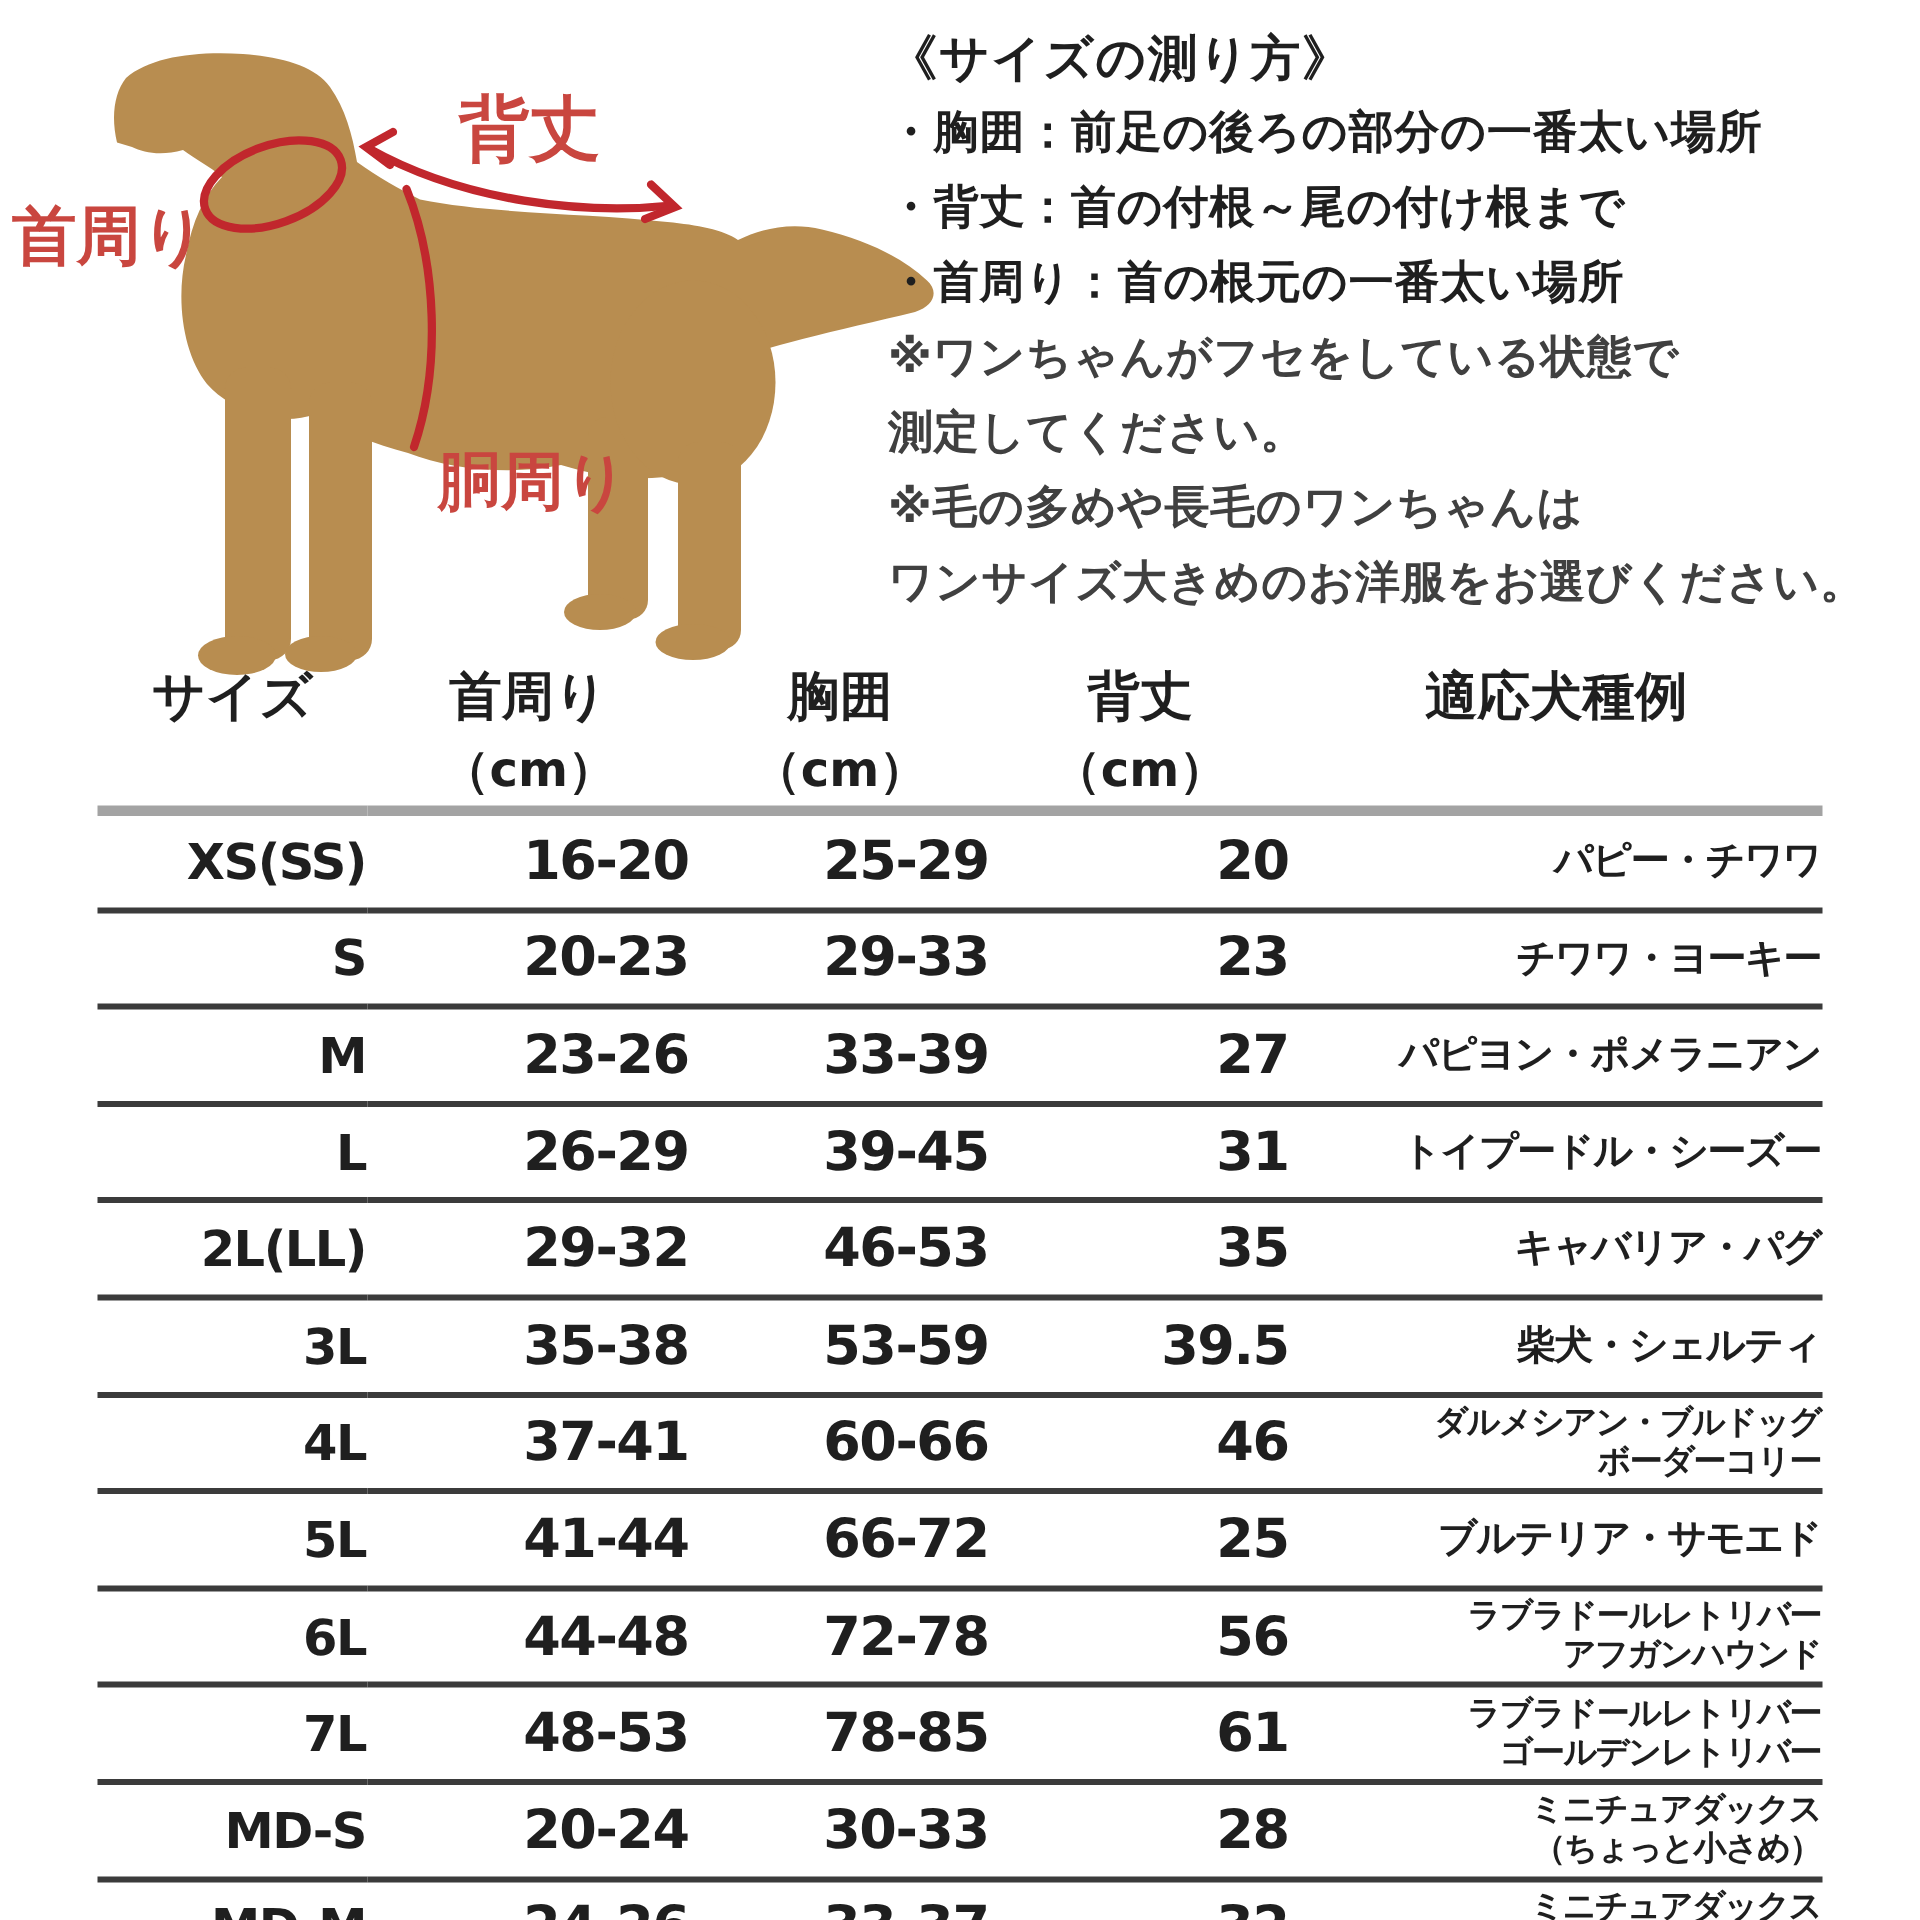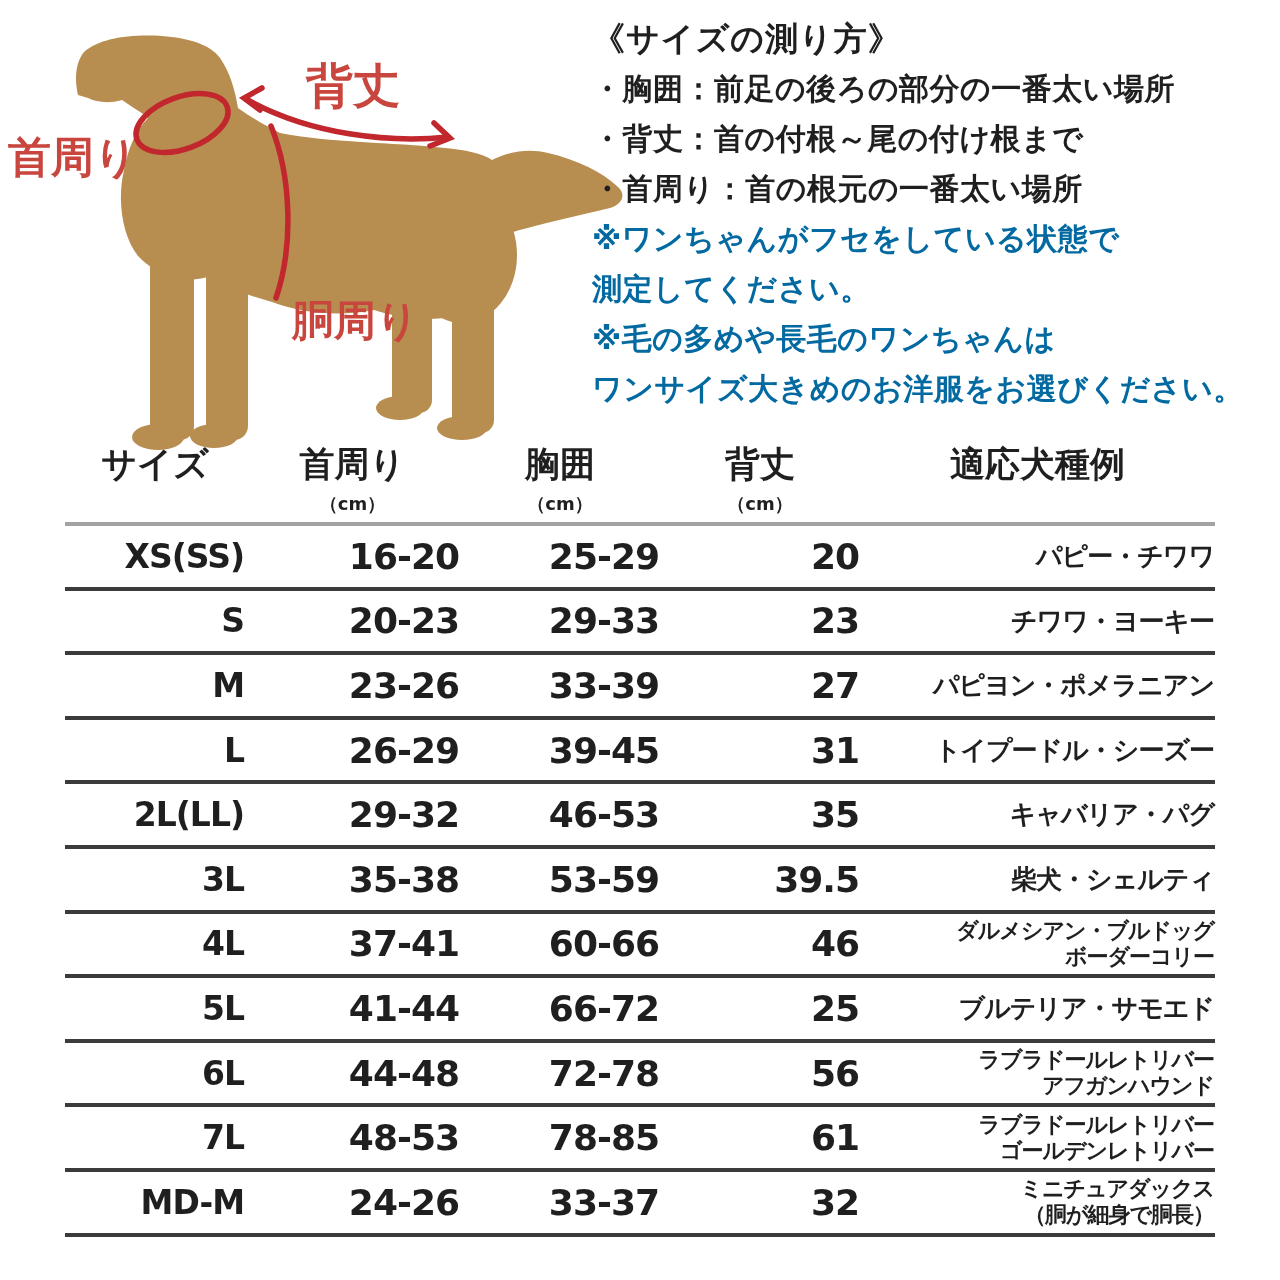--- a/index.html
+++ b/index.html
@@ -9,29 +9,29 @@
   }
   
   .dog-figure{position:absolute;left:0;top:0;width:650px;height:470px;}
   
   .instructions{
     position:absolute;left:592px;top:14px;width:672px;
     font-weight:bold;
   }
   .instructions .title{font-size:33px;line-height:50px;letter-spacing:1px;}
   .instructions .note-black{font-size:30px;line-height:50px;letter-spacing:0.5px;}
-  .instructions .note-red{font-size:30px;line-height:50px;letter-spacing:0.5px;color:#0369a1;}
+  .instructions .note-red{font-size:30px;line-height:50px;letter-spacing:0.5px;color:#404040;}
   
   .size-table-wrap{position:absolute;left:65px;top:437px;width:1150px;}
   table.size-table{width:100%;border-collapse:collapse;table-layout:fixed;}
   table.size-table th{
     font-size:35px;font-weight:bold;text-align:center;vertical-align:top;
-    padding-top:4px;border-bottom:4px solid #a3a3a3;height:80px;
-  }
-  table.size-table th .unit{display:block;font-size:18px;font-weight:bold;margin-top:4px;}
+    padding-top:4px;border-bottom:7px solid #a3a3a3;height:80px;
+  }
+  table.size-table th .unit{display:block;font-size:32px;font-weight:bold;margin-top:4px;}
   table.size-table td{
     height:58.6px;text-align:right;vertical-align:middle;
     border-bottom:4px solid #3b3b3b;font-weight:bold;
   }
   td.c-size{font-size:33px;letter-spacing:-1px;}
   td.c-num{font-size:36px;letter-spacing:-1px;}
   td.c-breeds{font-size:26px;letter-spacing:-1px;}
   td.c-breeds.two-line{font-size:22px;}
   td.c-breeds div{line-height:1.18;}
 </style>
@@ -221,20 +221,30 @@
     <td class="c-size">7L</td>
     <td class="c-num">48-53</td>
     <td class="c-num">78-85</td>
     <td class="c-num">61</td>
     <td class="c-breeds two-line">
             <div>ラブラドールレトリバー</div>
             <div>ゴールデンレトリバー</div>
           </td>
   </tr>
         <tr>
+    <td class="c-size">MD-S</td>
+    <td class="c-num">20-24</td>
+    <td class="c-num">30-33</td>
+    <td class="c-num">28</td>
+    <td class="c-breeds two-line">
+            <div>ミニチュアダックス</div>
+            <div>（ちょっと小さめ）</div>
+          </td>
+  </tr>
+        <tr>
     <td class="c-size">MD-M</td>
     <td class="c-num">24-26</td>
     <td class="c-num">33-37</td>
     <td class="c-num">32</td>
     <td class="c-breeds two-line">
             <div>ミニチュアダックス</div>
             <div>（胴が細身で胴長）</div>
           </td>
   </tr>
       </tbody>

